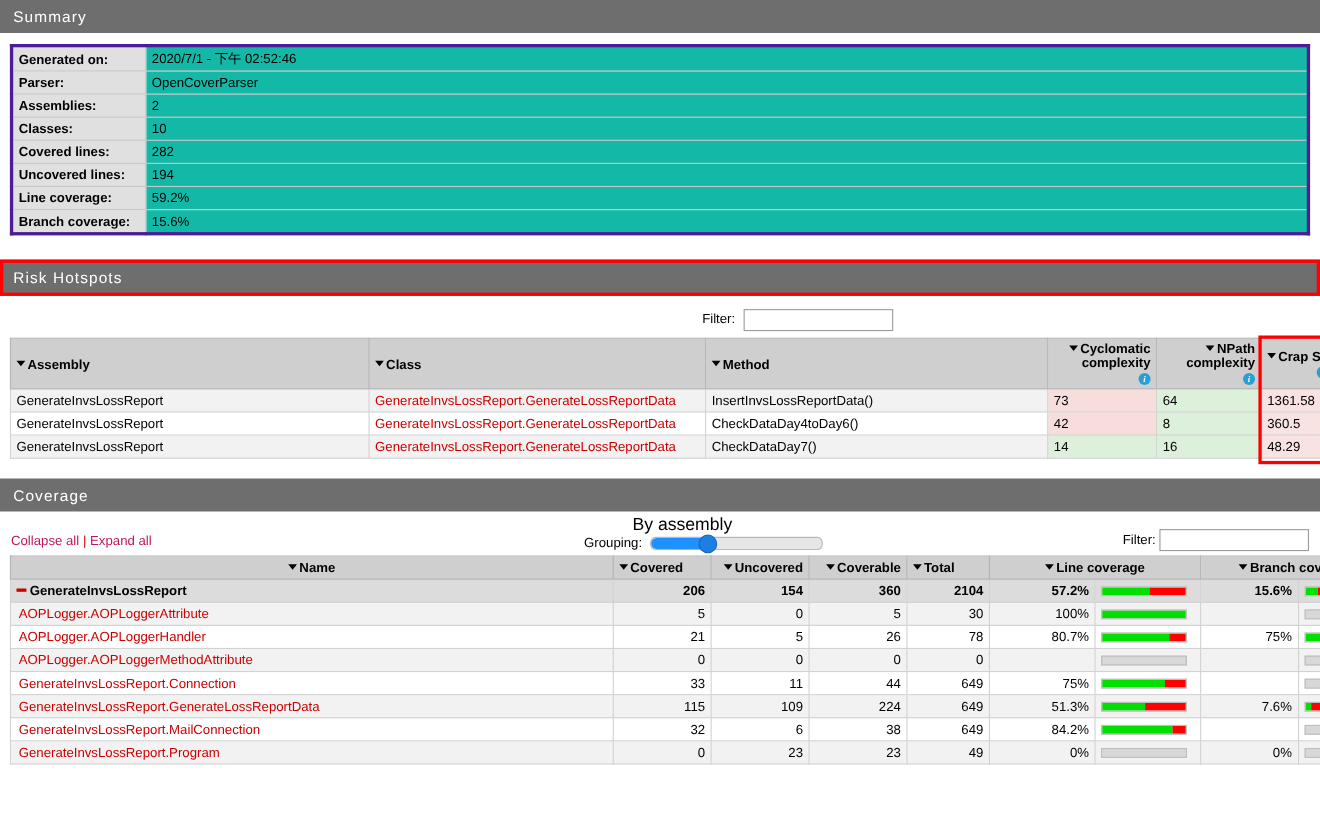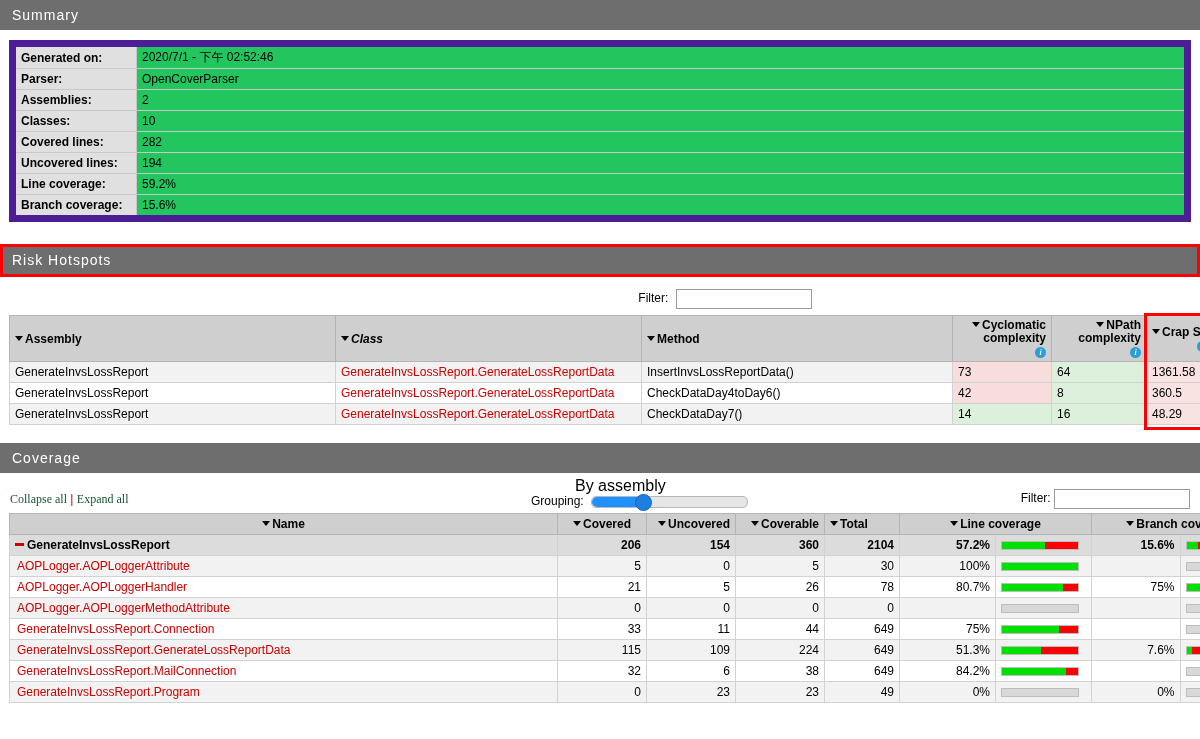--- a/index.html
+++ b/index.html
@@ -17,30 +17,30 @@
   }
   .section-header.risk{
     border:3px solid #ff0000;
     padding:5px 0 6px 9px;
   }
   .pad{padding:0 10px;box-sizing:border-box;}
 
   
   table.summary{
     border-collapse:collapse;width:1182px;margin:10px 0 0 9px;
-    border:7px solid #4c1d95;
+    border:3px solid #4c1d95;
   }
   table.summary td{
     border:1px solid #c8c8c8;
     padding:2px 5px;height:16px;font-size:12px;
   }
   table.summary td.k{
     background:#e0e0e0;font-weight:bold;width:110px;white-space:nowrap;
   }
-  table.summary td.v{background:#22c55e;}
+  table.summary td.v{background:#14b8a6;}
 
   
   .filterline{text-align:left;font-size:12px;padding:12px 0 6px 0;}
   .filterline .lbl{margin-right:4px;}
   input.filterbox{
     width:130px;height:16px;border:1px solid #9a9a9a;background:#fff;
     font-family:"Liberation Sans",sans-serif;font-size:12px;vertical-align:middle;
   }
 
   table.rep{border-collapse:collapse;font-size:12px;}
@@ -65,21 +65,21 @@
   .infoic{
     display:inline-block;width:11px;height:11px;border-radius:50%;
     background:#2a9fd6;color:#fff;font-size:8px;font-weight:bold;
     line-height:11px;text-align:center;font-style:italic;
     font-family:"Liberation Serif",serif;
   }
 
   
   #risk-table{width:1182px;margin:0 0 0 9px;table-layout:fixed;}
   #risk-table th.hdr-assembly{width:315px;text-align:left;}
-  #risk-table th.hdr-class{width:295px;text-align:left;font-style:italic;}
+  #risk-table th.hdr-class{width:295px;text-align:left;}
   #risk-table th.hdr-method{width:300px;text-align:left;}
   #risk-table th.hdr-cc{width:88px;text-align:right;}
   #risk-table th.hdr-np{width:84px;text-align:right;}
   #risk-table th.hdr-crap{width:100px;text-align:left;}
   #risk-table th .two{display:block;line-height:13px;}
   td.pinkish{background:#f7dedd !important;}
   td.greenish{background:#ddf0dc !important;}
   td.crap{background:#f9e3e2 !important;}
   .red-outline{
     position:absolute;border:3px solid #ff0000;pointer-events:none;
@@ -100,27 +100,27 @@
   }
   .slider .fill{
     position:absolute;left:0;top:0;height:100%;width:33%;
     background:#1e90ff;border-radius:5px 0 0 5px;
   }
   .slider .knob{
     position:absolute;left:28%;top:-3px;width:15px;height:15px;border-radius:50%;
     background:#1e7fe0;border:1px solid #1565c0;
   }
   .expandlinks{position:absolute;left:0;top:19px;font-size:12px;}
-  .expandlinks a{color:#14532d;text-decoration:none;font-family:Liberation Serif, serif;}
+  .expandlinks a{color:#be185d;text-decoration:none;}
   .sep{color:#cc0000;}
   .covfilter{position:absolute;right:0px;top:16px;font-size:12px;white-space:nowrap;}
 
   #cov-table{width:1182px;margin:0 0 0 9px;table-layout:fixed;}
   #cov-table th.c-name{width:537px;text-align:center;}
-  #cov-table th.c-cov{width:78px;text-align:center;}
+  #cov-table th.c-cov{width:78px;text-align:left;}
   #cov-table th.c-unc{width:78px;text-align:right;}
   #cov-table th.c-cab{width:78px;text-align:right;}
   #cov-table th.c-tot{width:64px;text-align:left;}
   #cov-table th.c-line{width:181px;text-align:center;}
   #cov-table th.c-branch{width:166px;text-align:center;}
   #cov-table td{height:16px;}
   tr.grouprow td{background:#dcdcdc !important;font-weight:bold;}
   td.barcell{padding:2px 4px;width:80px;}
   .bar{
     width:78px;height:9px;background:#d8d8d8;border:1px solid #bdbdbd;

